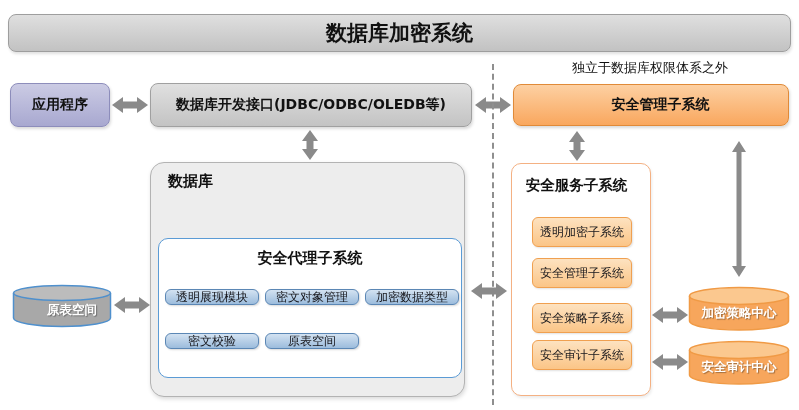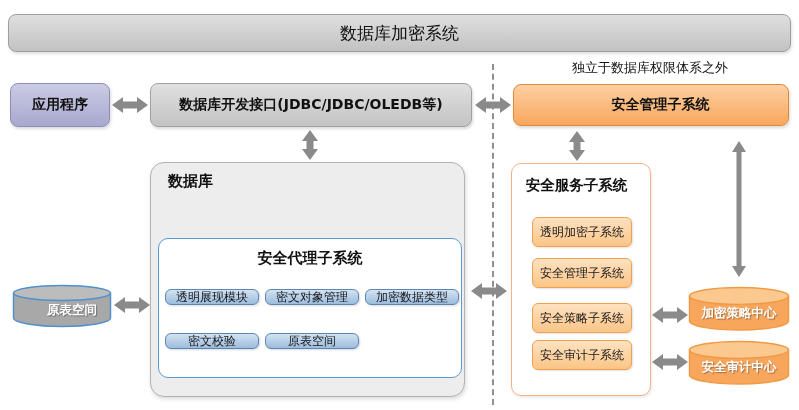--- a/index.html
+++ b/index.html
@@ -7,21 +7,21 @@
     position:relative;width:799px;height:410px;background:#ffffff;overflow:hidden;
     font-family:"DejaVu Sans","Liberation Sans",sans-serif;color:#111;
   }
   .abs{position:absolute;box-sizing:border-box;}
   .box{display:flex;align-items:center;justify-content:center;text-align:center;}
 
   .banner{
     left:8px;top:14px;width:783px;height:38px;
     background:linear-gradient(#dfdfdf,#c2c2c2);
     border:1px solid #9e9e9e;border-radius:8px;
-    font-size:17px;font-weight:normal;
+    font-size:21px;font-weight:bold;
     box-shadow:1px 2px 3px rgba(0,0,0,.12);
   }
   .app-box{
     left:10px;top:83px;width:100px;height:44px;
     background:linear-gradient(#cbcbe4,#a8a8d0);
     border:1px solid #8d8dbb;border-radius:8px;
     font-size:14px;font-weight:bold;
     box-shadow:1px 2px 3px rgba(0,0,0,.15);
   }
   .api-box{
@@ -107,21 +107,21 @@
     <span>应用程序</span>
   </div>
 
   <div class="abs arrow" style="left:112px;top:96px;">
     <svg width="36" height="18" viewBox="0 0 36 18">
         <polygon points="0,9 11,1 11,5.5 25,5.5 25,1 36,9 25,17 25,12.5 11,12.5 11,17" fill="#8a8a8a"></polygon>
       </svg>
   </div>
 
   <div class="abs box api-box">
-    <span>数据库开发接口(JDBC/JDBC/OLEDB等)</span>
+    <span>数据库开发接口(JDBC/ODBC/OLEDB等)</span>
   </div>
 
   <div class="abs arrow" style="left:475px;top:96px;">
     <svg width="36" height="18" viewBox="0 0 36 18">
         <polygon points="0,9 11,1 11,5.5 25,5.5 25,1 36,9 25,17 25,12.5 11,12.5 11,17" fill="#8a8a8a"></polygon>
       </svg>
   </div>
 
   <div class="abs dashed-divider"></div>
 

